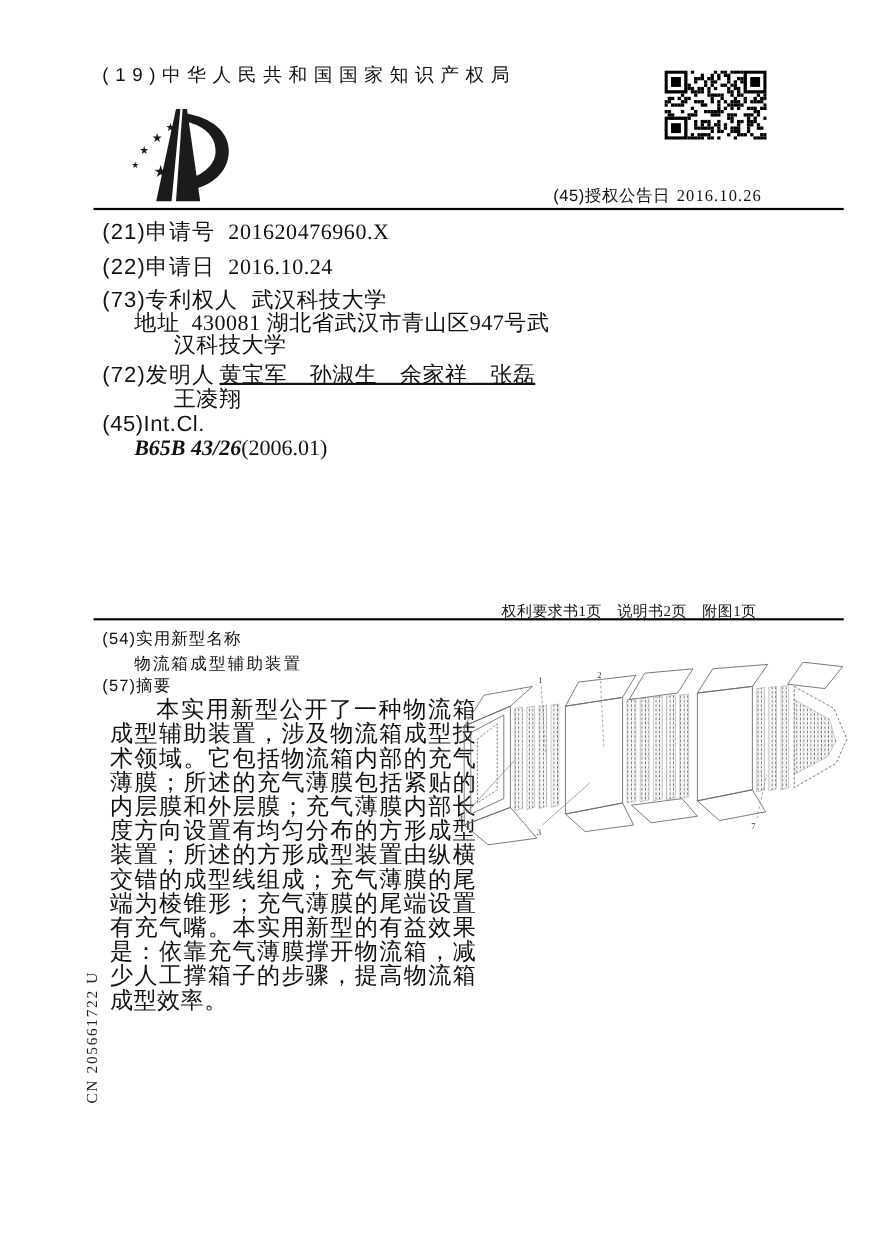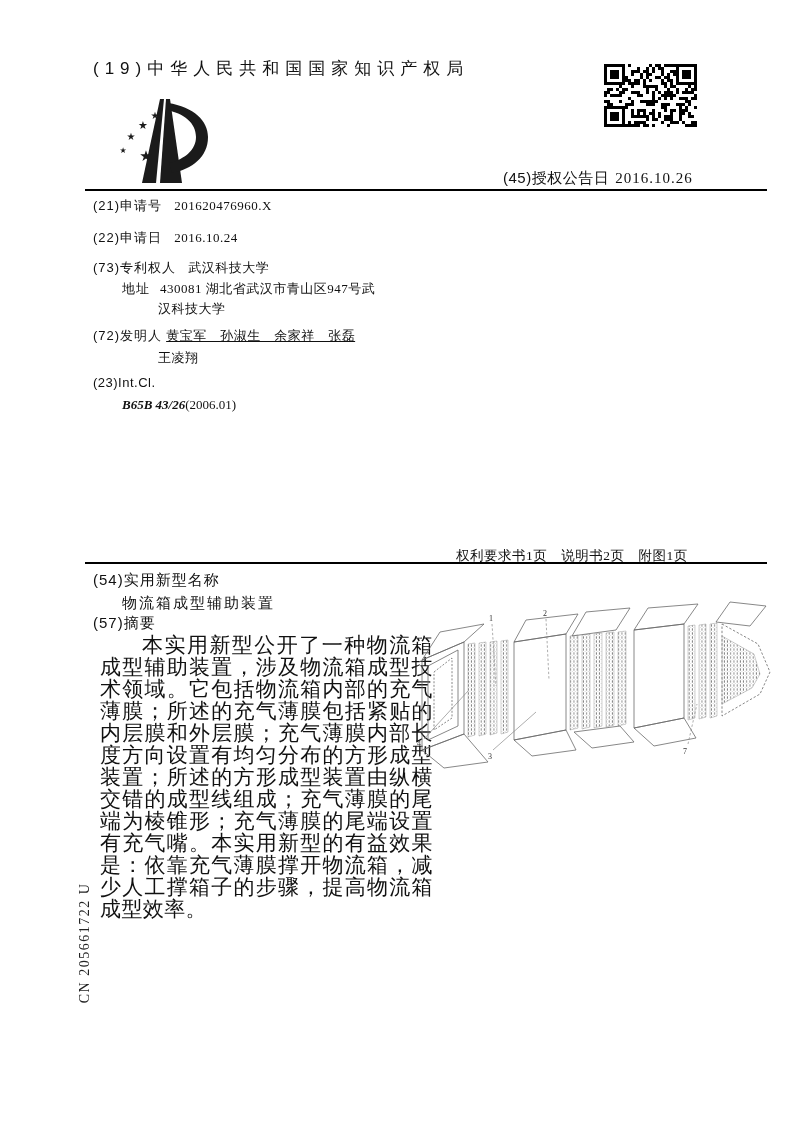--- a/index.html
+++ b/index.html
@@ -2,21 +2,21 @@
 <html><head>
 <meta charset="utf-8">
 <style>
   html,body{margin:0;padding:0;background:#888;}
   .page{position:relative;width:800px;height:1131px;background:#ffffff;overflow:hidden;
         color:#111;font-family:"Liberation Serif","DejaVu Serif",serif;}
   .abs{position:absolute;}
   .hei{font-family:"Liberation Sans","DejaVu Sans",sans-serif;font-weight:400;}
   .song{font-family:"Liberation Serif","DejaVu Serif",serif;}
   .rule{position:absolute;left:85px;width:682px;height:2px;background:#000;}
-  .row{font-size:13px;white-space:nowrap;}
+  .row{font-size:20px;white-space:nowrap;}
   .row .lab{letter-spacing:1px;}
   .row .val{margin-left:12px;letter-spacing:0.5px;}
   .office{font-size:17px;letter-spacing:6px;white-space:nowrap;}
   .doctype{font-size:26px;letter-spacing:2px;white-space:nowrap;}
   .pubrow{font-size:15px;white-space:nowrap;}
   .pubrow .lab{letter-spacing:0.5px;}
   .pubrow .val{margin-left:6px;letter-spacing:1px;}
   .pagesnote{font-size:13.5px;letter-spacing:0.5px;white-space:nowrap;}
   .sec-label{font-size:15px;letter-spacing:1px;}
   .invention-title{font-size:15px;letter-spacing:2px;}
@@ -303,21 +303,21 @@
     <span class="hei lab">地址</span><span class="song val" style="margin-left:10px;">430081 湖北省武汉市青山区947号武</span>
   </div>
   <div class="abs row song" style="left:158px;top:300px;letter-spacing:0.5px;">汉科技大学</div>
 
   <div class="abs row" style="left:93px;top:327px;">
     <span class="hei lab">(72)发明人</span><span class="song val" style="margin-left:4px;text-decoration:underline;">黄宝军　孙淑生　余家祥　张磊</span>
   </div>
   <div class="abs row song" style="left:158px;top:349px;letter-spacing:0.5px;">王凌翔</div>
 
   <div class="abs row" style="left:93px;top:375px;">
-    <span class="hei" style="letter-spacing:0.5px;">(23)Int.Cl.</span>
+    <span class="hei" style="letter-spacing:0.5px;">(45)Int.Cl.</span>
   </div>
   <div class="abs row" style="left:122px;top:397px;">
     <span class="song itc">B65B 43/26</span><span class="song">(2006.01)</span>
   </div>
 
   <div class="abs song pagesnote" style="left:456px;top:547px;">权利要求书1页　说明书2页　附图1页</div>
 
   <div class="rule" style="top:562px;"></div>
 
   <div class="abs hei sec-label" style="left:93px;top:571px;">(54)实用新型名称</div>

